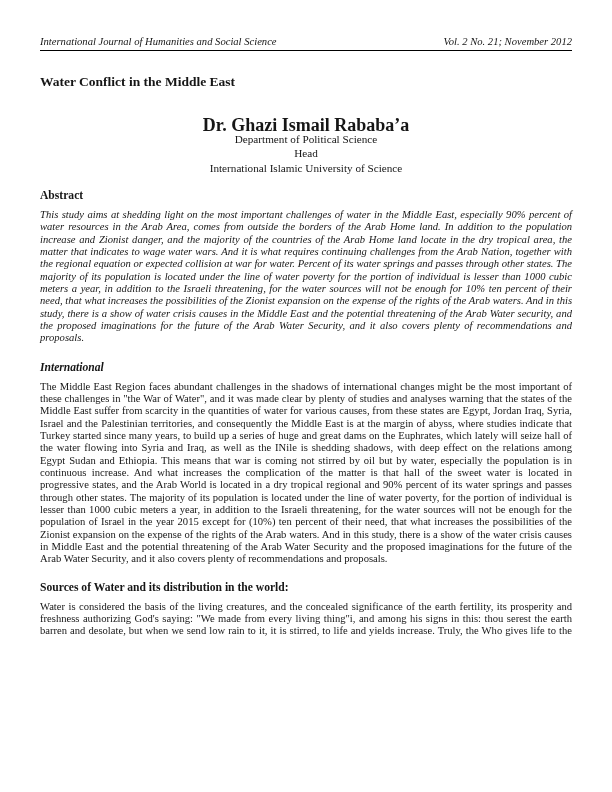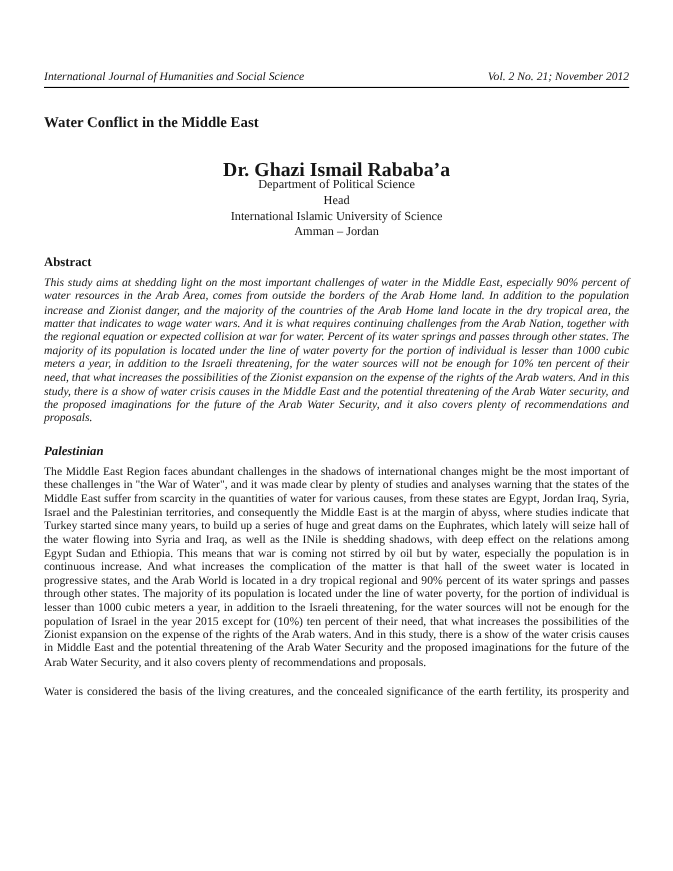--- a/index.html
+++ b/index.html
@@ -18,21 +18,21 @@
     display: flex;
     justify-content: space-between;
     align-items: baseline;
     font-style: italic;
     font-size: 10.6px;
     line-height: 12px;
     border-bottom: 1.2px solid #000000;
     padding-bottom: 2px;
   }
   .header .journal { white-space: nowrap; }
-  .header .issue { white-space: nowrap; margin-top: 29px; }
+  .header .issue { white-space: nowrap; }
   .title {
     text-align: left;
     font-weight: bold;
     font-size: 13.5px;
     line-height: 15px;
     margin-top: 23px;
   }
   .authors {
     text-align: center;
     margin-top: 29px;
@@ -82,32 +82,32 @@
     <span class="issue">Vol. 2 No. 21; November 2012</span>
   </div>
 
   <div class="title">Water Conflict in the Middle East</div>
 
   <div class="authors">
     <div class="author-name">Dr. Ghazi Ismail Rababa’a</div>
     <div>Department of Political Science</div>
     <div>Head</div>
     <div>International Islamic University of Science</div>
-    <div>Amman – Jordan</div>
   </div>
 
   <div class="section-abstract">
     <div class="heading-bold">Abstract</div>
     <div class="body-text abstract-body">This study aims at shedding light on the most important challenges of water in the Middle East, especially 90% percent of water resources in the Arab Area, comes from outside the borders of the Arab Home land. In addition to the population increase and Zionist danger, and the majority of the countries of the Arab Home land locate in the dry tropical area, the matter that indicates to wage water wars. And it is what requires continuing challenges from the Arab Nation, together with the regional equation or expected collision at war for water. Percent of its water springs and passes through other states. The majority of its population is located under the line of water poverty for the portion of individual is lesser than 1000 cubic meters a year, in addition to the Israeli threatening, for the water sources will not be enough for 10% ten percent of their need, that what increases the possibilities of the Zionist expansion on the expense of the rights of the Arab waters. And in this study, there is a show of water crisis causes in the Middle East and the potential threatening of the Arab Water security, and the proposed imaginations for the future of the Arab Water Security, and it also covers plenty of recommendations and proposals.</div>
   </div>
 
   <div class="section-introduction">
-    <div class="heading-bold-italic">Palestinian</div>
+    <div class="heading-bold-italic">International</div>
     <div class="body-text">The Middle East Region faces abundant challenges in the shadows of international changes might be the most important of these challenges in "the War of Water", and it was made clear by plenty of studies and analyses warning that the states of the Middle East suffer from scarcity in the quantities of water for various causes, from these states are Egypt, Jordan Iraq, Syria, Israel and the Palestinian territories, and consequently the Middle East is at the margin of abyss, where studies indicate that Turkey started since many years, to build up a series of huge and great dams on the Euphrates, which lately will seize hall of the water flowing into Syria and Iraq, as well as the INile is shedding shadows, with deep effect on the relations among Egypt Sudan and Ethiopia. This means that war is coming not stirred by oil but by water, especially the population is in continuous increase. And what increases the complication of the matter is that hall of the sweet water is located in progressive states, and the Arab World is located in a dry tropical regional and 90% percent of its water springs and passes through other states. The majority of its population is located under the line of water poverty, for the portion of individual is lesser than 1000 cubic meters a year, in addition to the Israeli threatening, for the water sources will not be enough for the population of Israel in the year 2015 except for (10%) ten percent of their need, that what increases the possibilities of the Zionist expansion on the expense of the rights of the Arab waters. And in this study, there is a show of the water crisis causes in Middle East and the potential threatening of the Arab Water Security and the proposed imaginations for the future of the Arab Water Security, and it also covers plenty of recommendations and proposals.</div>
   </div>
 
   <div class="section-sources">
+    <div class="heading-bold">Sources of Water and its distribution in the world:</div>
     <div class="body-text">Water is considered the basis of the living creatures, and the concealed significance of the earth fertility, its prosperity and freshness authorizing God's saying: "We made from every living thing"i, and among his signs in this: thou serest the earth barren and desolate, but when we send low rain to it, it is stirred, to life and yields increase. Truly, the Who gives life to the dead earth can surely give lied to men who are dead.</div>
   </div>
 
   <div class="page-number">4</div>
 
 </div>
 
 </body></html>

